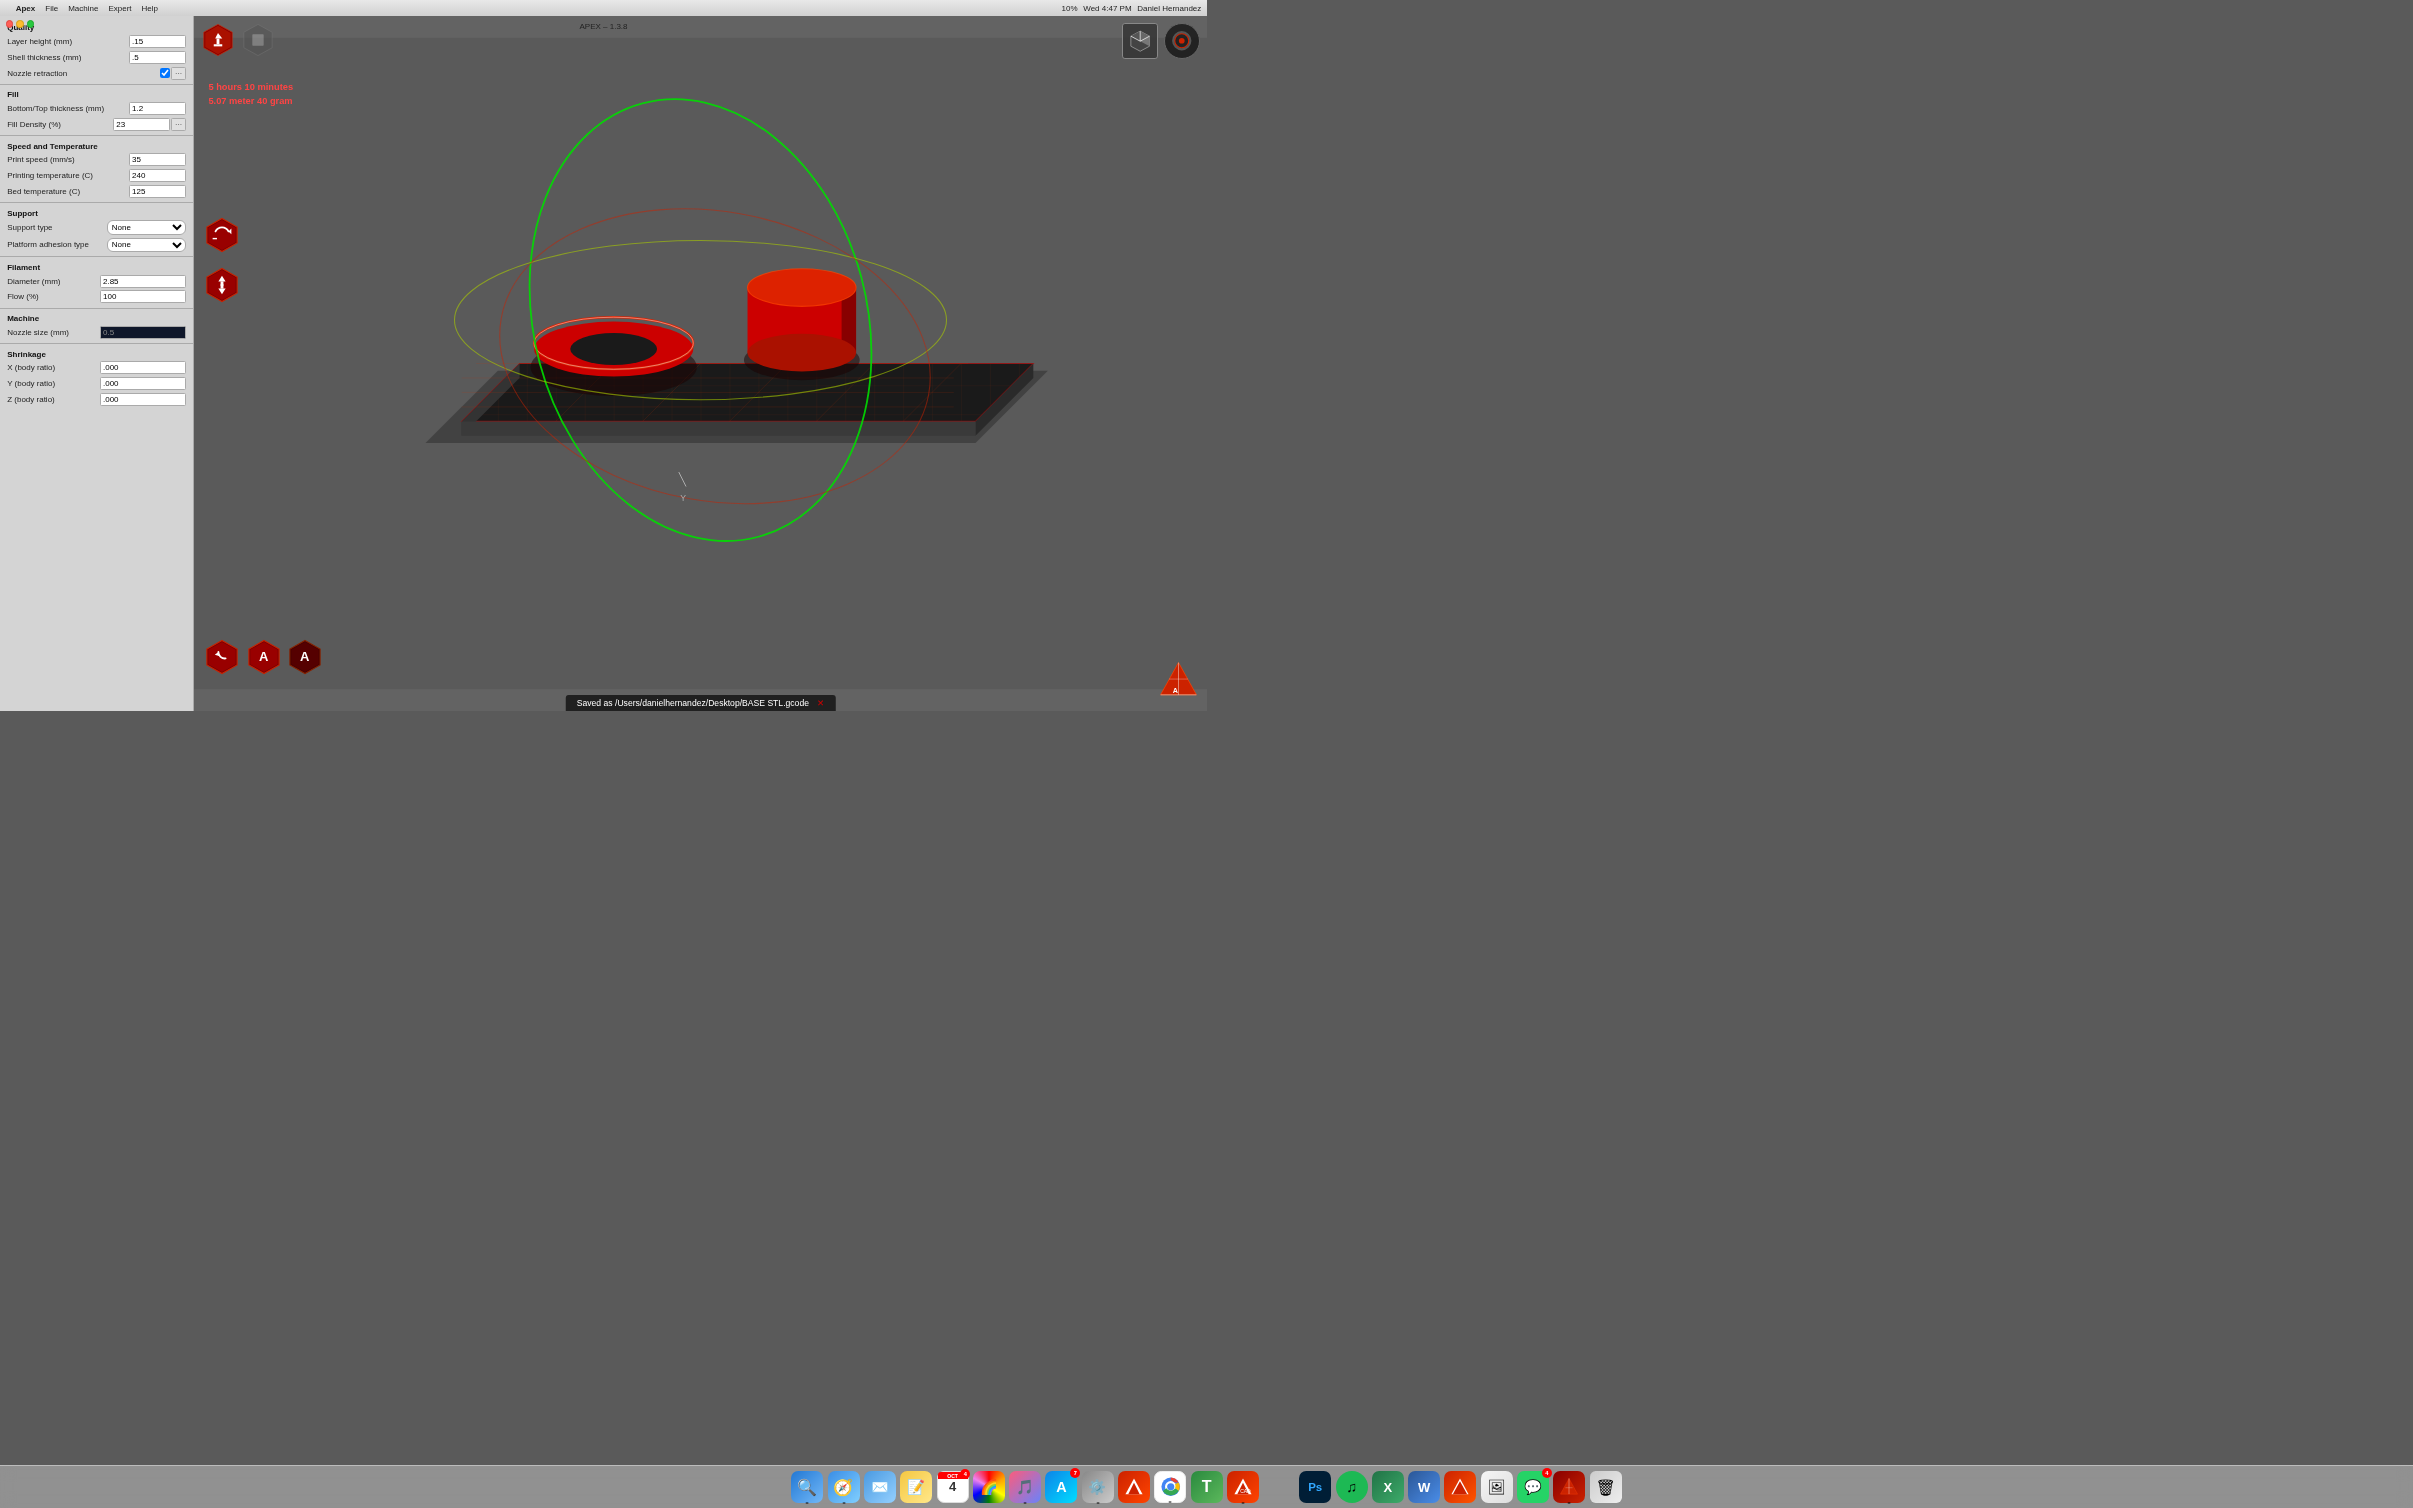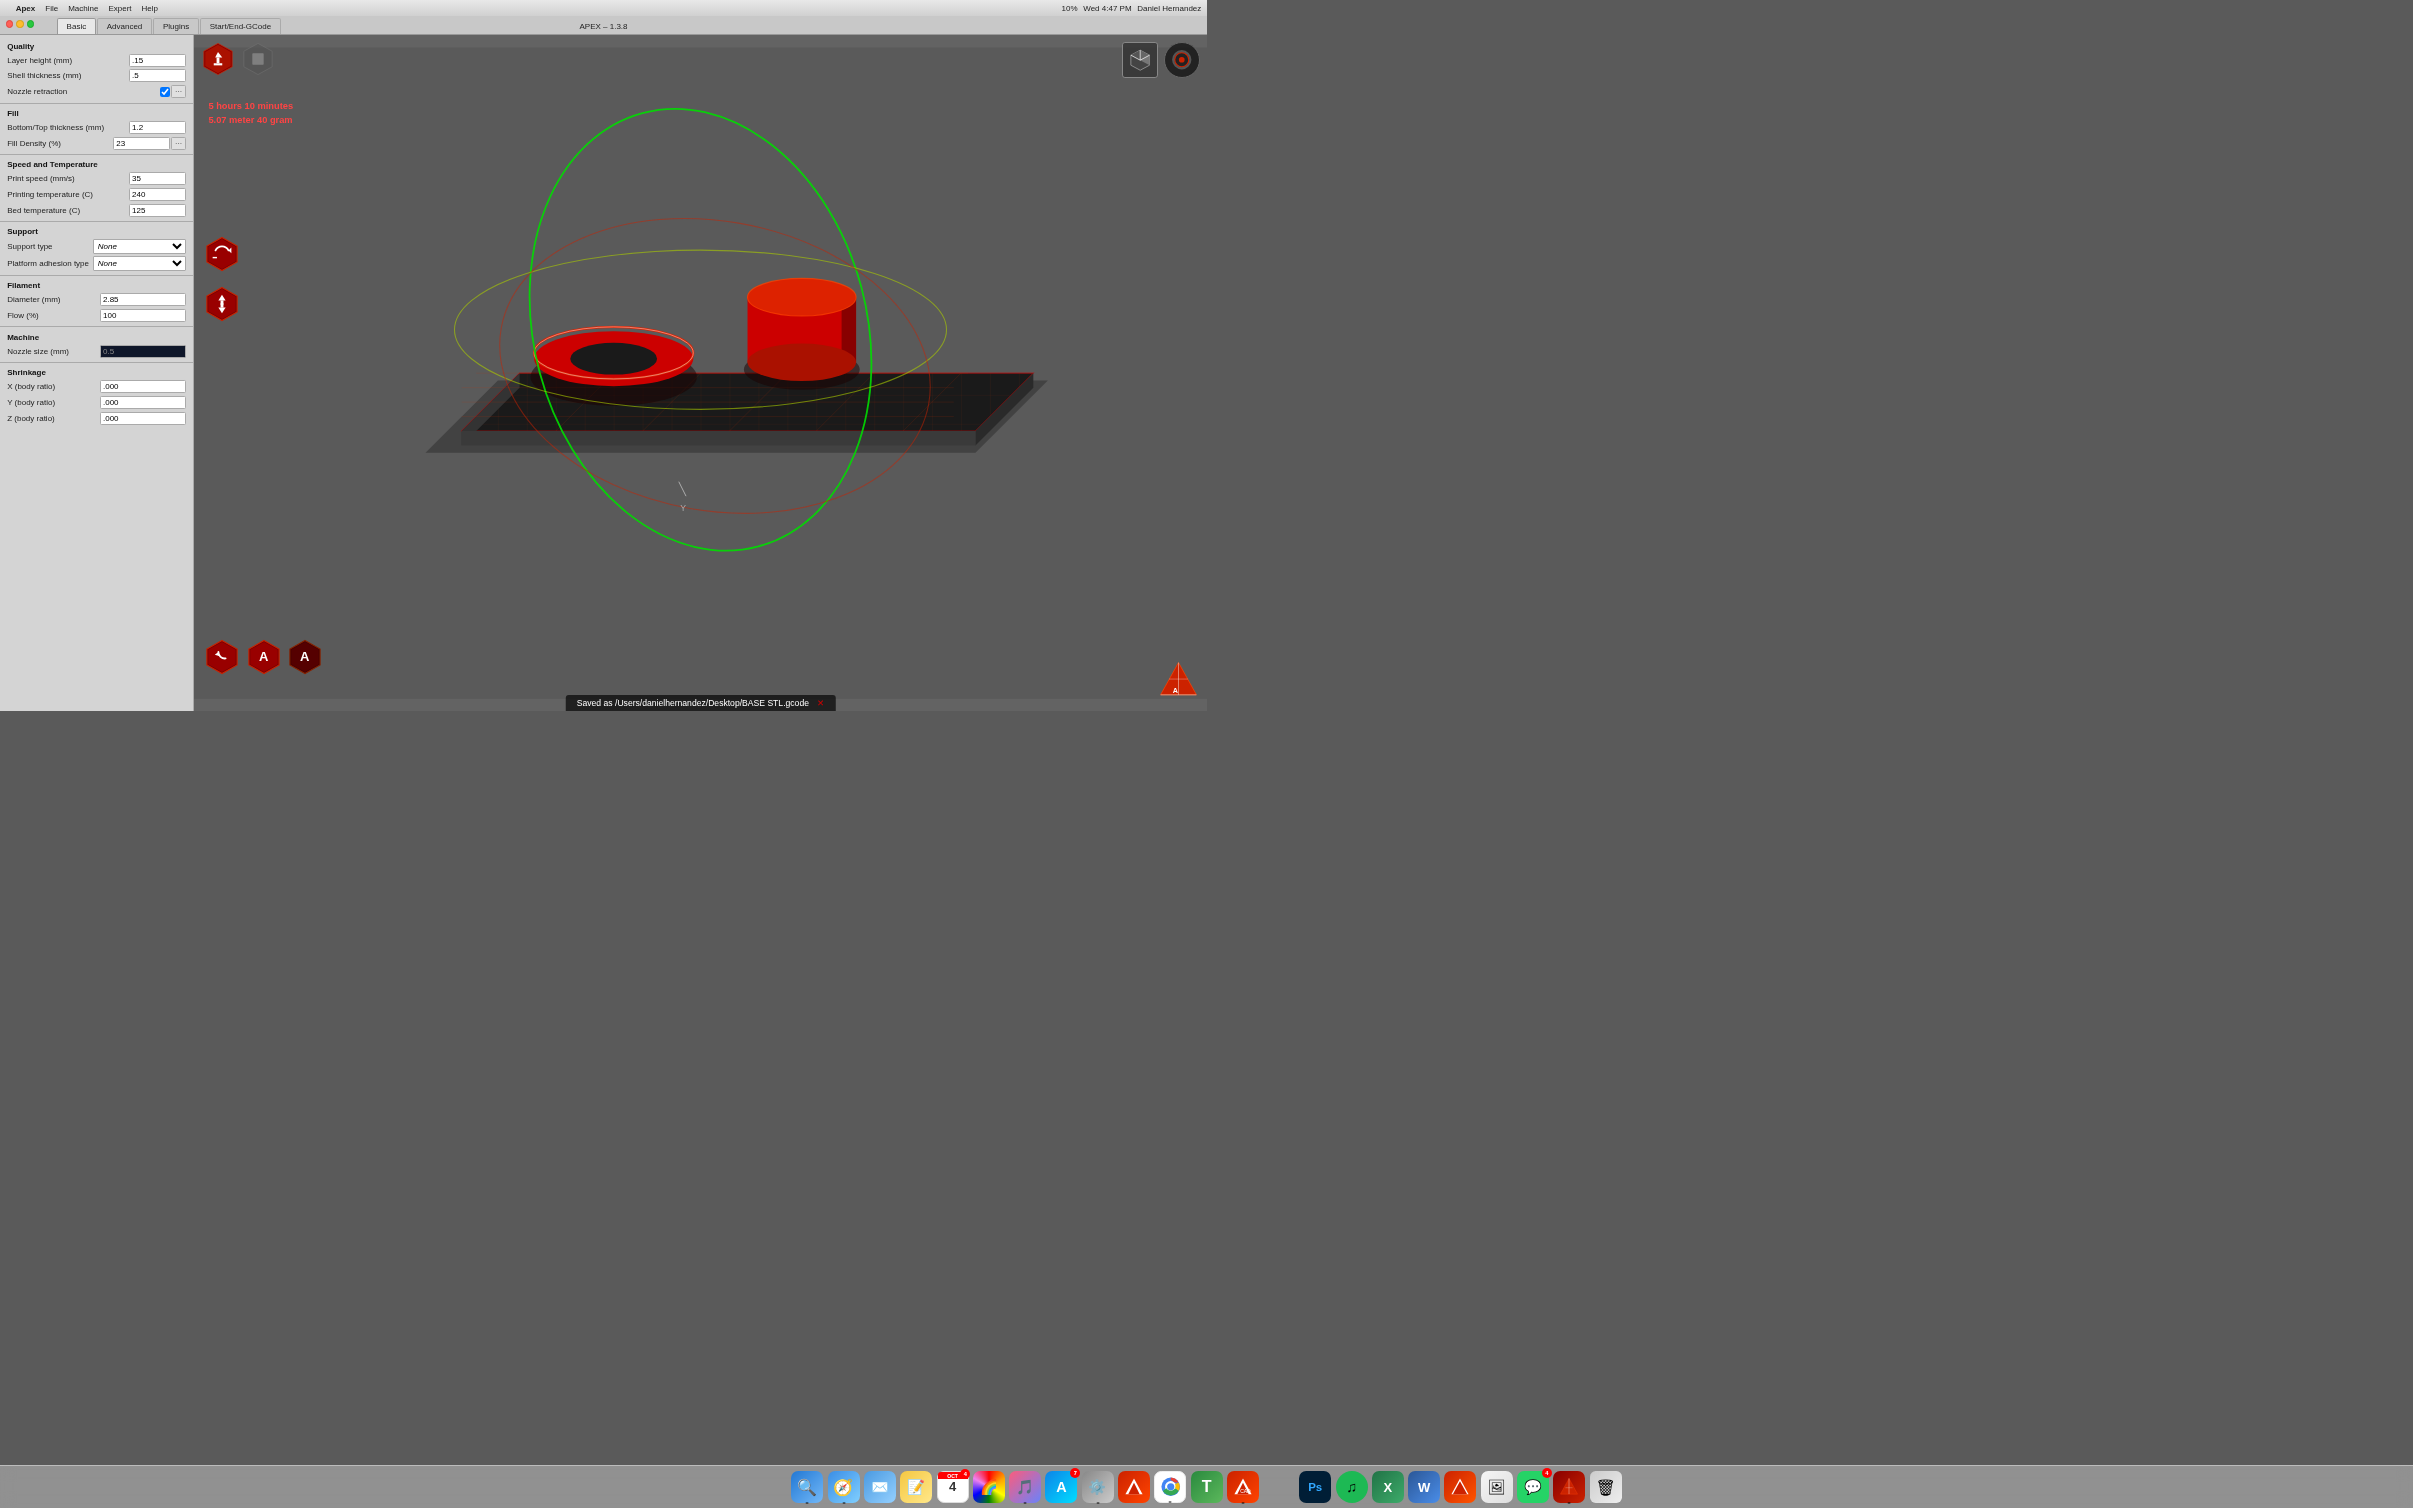--- a/index.html
+++ b/index.html
@@ -177,23 +177,22 @@
       align-items: center;
       justify-content: center;
       cursor: pointer;
       color: #555;
     }
     .form-select {
       height: 14.4px;
       font-size: 8px;
       border: 0.7px solid #aaa;
       background: white;
-      border-radius: 1px;
-      width: 93px;
-      font-style: italic;
+      border-radius: 6px;
+      width: 79px;
     }
 
     .divider {
       height: 0.7px;
       background: #aaa;
       margin: 2.9px 0;
     }
 
     
     .viewport {
@@ -327,26 +326,20 @@
 </div>
 
 <div class="main-window" style="bottom: 43px;">
 
   <div class="traffic-lights" style="position:absolute; top:0; left:0; z-index:10; display:flex; gap:3.6px; padding:5px 5.7px; height:16px; align-items:center;">
     <div class="traffic-light tl-close"></div>
     <div class="traffic-light tl-minimize"></div>
     <div class="traffic-light tl-maximize"></div>
   </div>
 
-  <div class="tab-bar" style="padding-left: 57px;">
-    <div class="tab active">Basic</div>
-    <div class="tab">Advanced</div>
-    <div class="tab">Plugins</div>
-    <div class="tab">Start/End-GCode</div>
-  </div>
 
   <div class="content-area">
 
     <div class="left-panel">
 
       <div class="section-header">Quality</div>
       <div class="form-row">
         <span class="form-label">Layer height (mm)</span>
         <input class="form-input" value=".15" style="">
       </div>

